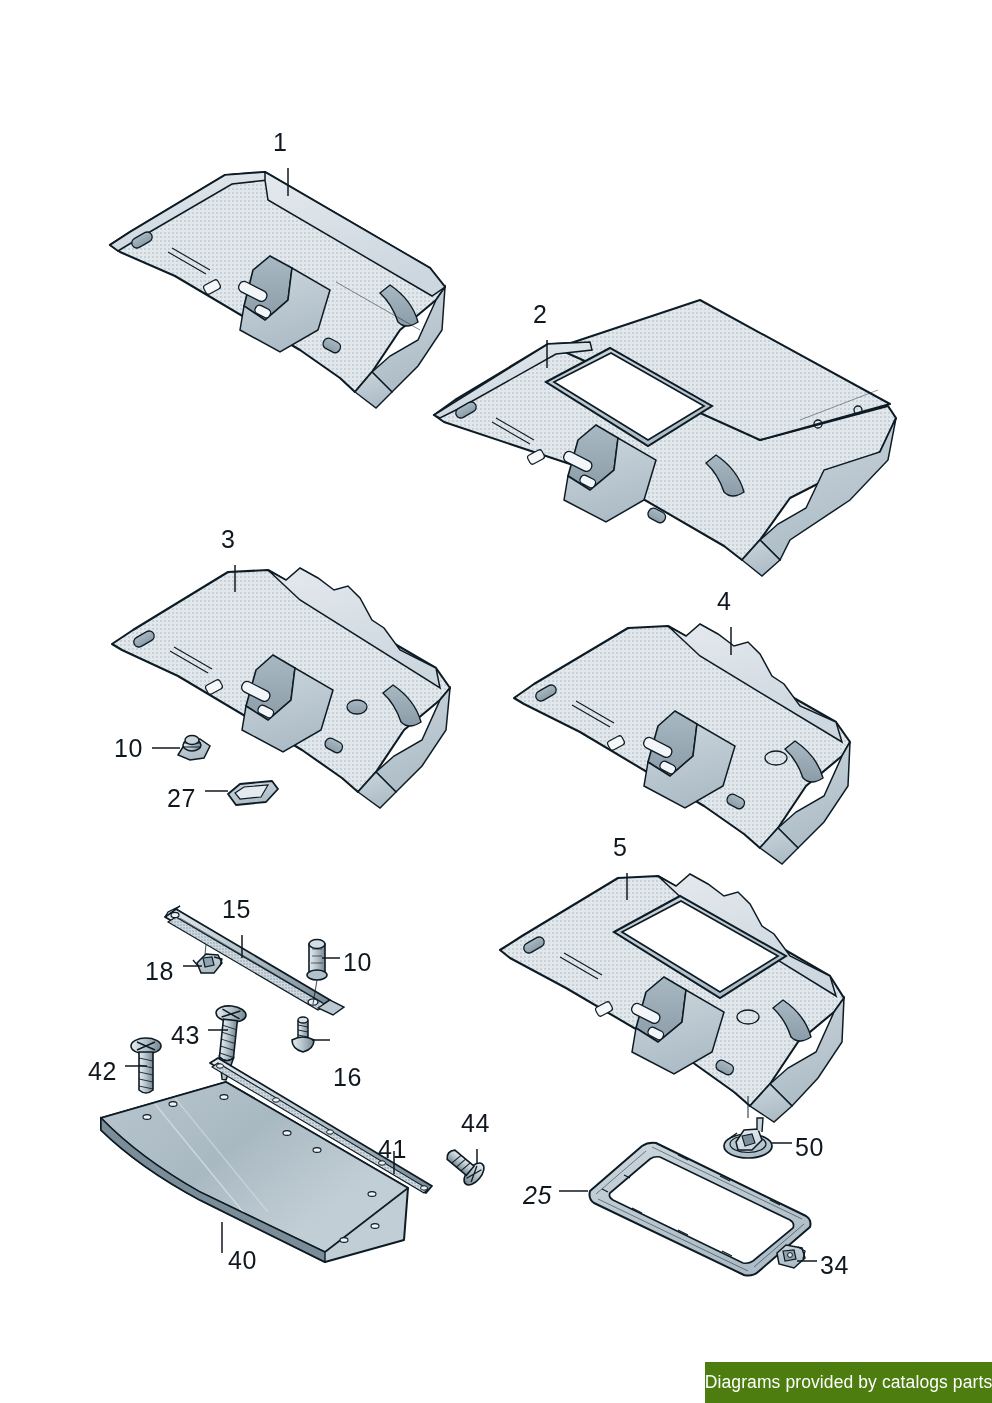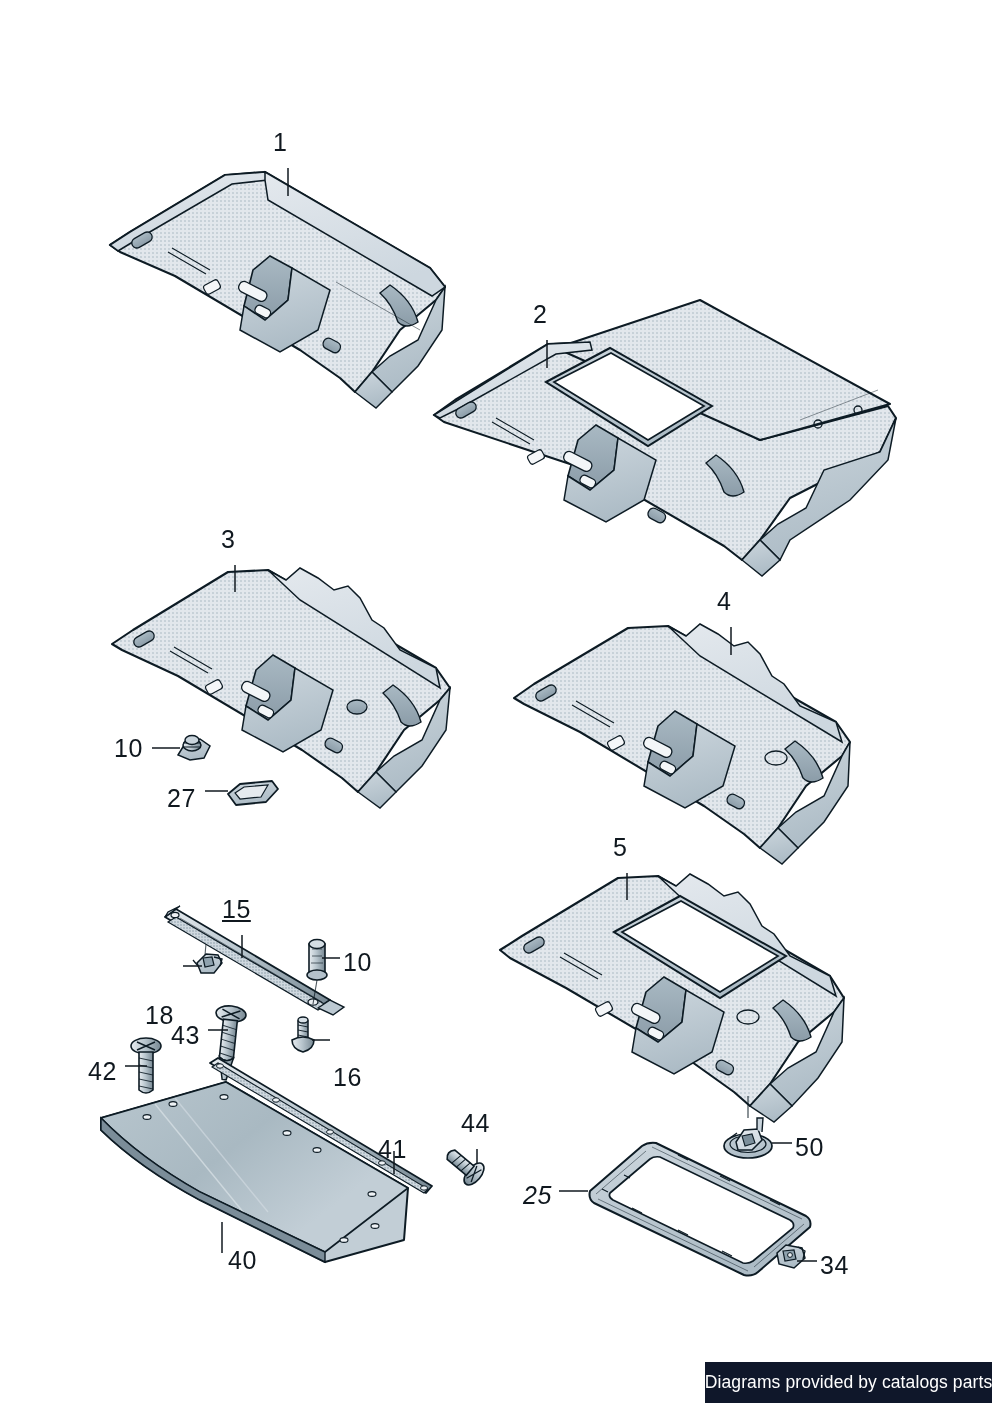--- a/index.html
+++ b/index.html
@@ -36,21 +36,21 @@
     line-height: 1;
     white-space: nowrap;
     user-select: none;
   }
   #footer-bar {
     position: absolute;
     left: 705px;
     top: 1362px;
     width: 287px;
     height: 41px;
-    background: #0f172a;
+    background: #4d7c0f;
     display: flex;
     align-items: center;
     justify-content: center;
   }
   #footer-text {
     color: #ffffff;
     font-family: "Liberation Sans", sans-serif;
     font-size: 17.5px;
     font-weight: 400;
     letter-spacing: 0.1px;
@@ -341,24 +341,24 @@
       <line x1="792" y1="1143" x2="772" y2="1143"></line>
     </g>
   </svg>
 
   <div class="callout" style="left:273px; top:130px;">1</div>
   <div class="callout" style="left:533px; top:302px;">2</div>
   <div class="callout" style="left:221px; top:527px;">3</div>
   <div class="callout" style="left:717px; top:589px;">4</div>
   <div class="callout" style="left:613px; top:835px;">5</div>
   <div class="callout" style="left:114px; top:736px;">10</div>
-  <div class="callout" style="left:222px; top:897px;text-decoration:underline;">15</div>
+  <div class="callout" style="left:222px; top:897px;">15</div>
   <div class="callout" style="left:333px; top:1031px;margin-top:34px;">16</div>
   <div class="callout" style="left:343px; top:950px;">10</div>
-  <div class="callout" style="left:145px; top:959px;margin-top:44px;">18</div>
+  <div class="callout" style="left:145px; top:959px;">18</div>
   <div class="callout" style="left:523px; top:1183px;font-style:italic;">25</div>
   <div class="callout" style="left:820px; top:1253px;">34</div>
   <div class="callout" style="left:167px; top:786px;">27</div>
   <div class="callout" style="left:204px; top:1248px;margin-left:24px;">40</div>
   <div class="callout" style="left:378px; top:1113px;margin-top:24px;">41</div>
   <div class="callout" style="left:88px;  top:1059px;">42</div>
   <div class="callout" style="left:171px; top:1023px;">43</div>
   <div class="callout" style="left:461px; top:1111px;">44</div>
   <div class="callout" style="left:795px; top:1135px;text-align:center;">50</div>
 

